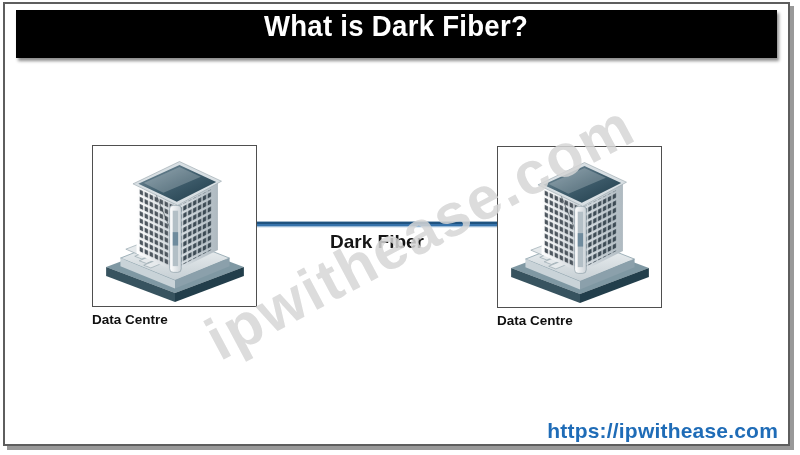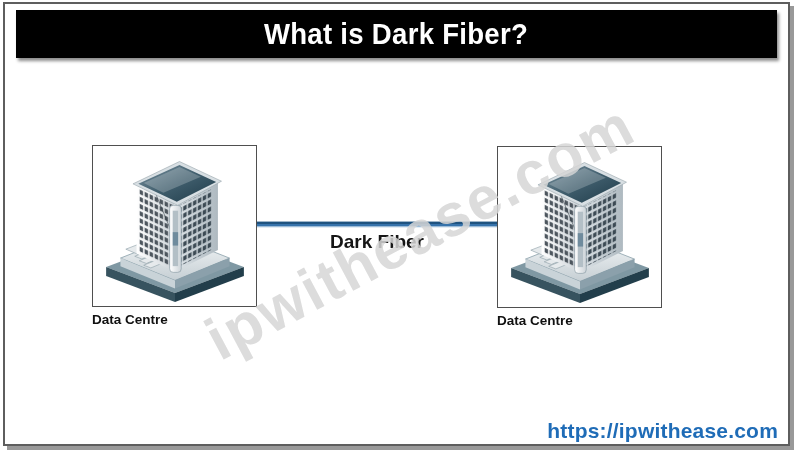--- a/index.html
+++ b/index.html
@@ -9,21 +9,21 @@
     font-family:"Liberation Sans","DejaVu Sans",sans-serif;
   }
   .frame{
     position:absolute;left:3px;top:2px;width:787px;height:444px;
     box-sizing:border-box;border:2px solid #5e5e5e;background:#ffffff;
     box-shadow:4px 4px 0 #999999;
   }
   .titlebar{
     position:absolute;left:11px;top:6px;width:761px;height:48px;
     background:#000000;box-shadow:2px 3px 3px rgba(0,0,0,0.45);
-    display:flex;align-items:center;justify-content:center;
+    display:flex;align-items:flex-start;justify-content:center;
   }
   .titlebar .title{
     color:#ffffff;font-size:29px;font-weight:700;letter-spacing:0.3px;
     transform:scaleX(0.95);
   }
   .watermark{
     position:absolute;left:415px;top:228px;z-index:6;
     transform:translate(-50%,-50%) rotate(-28deg);
     font-size:60px;font-weight:700;color:#d6d6d6;opacity:0.85;
     letter-spacing:2px;white-space:nowrap;pointer-events:none;

